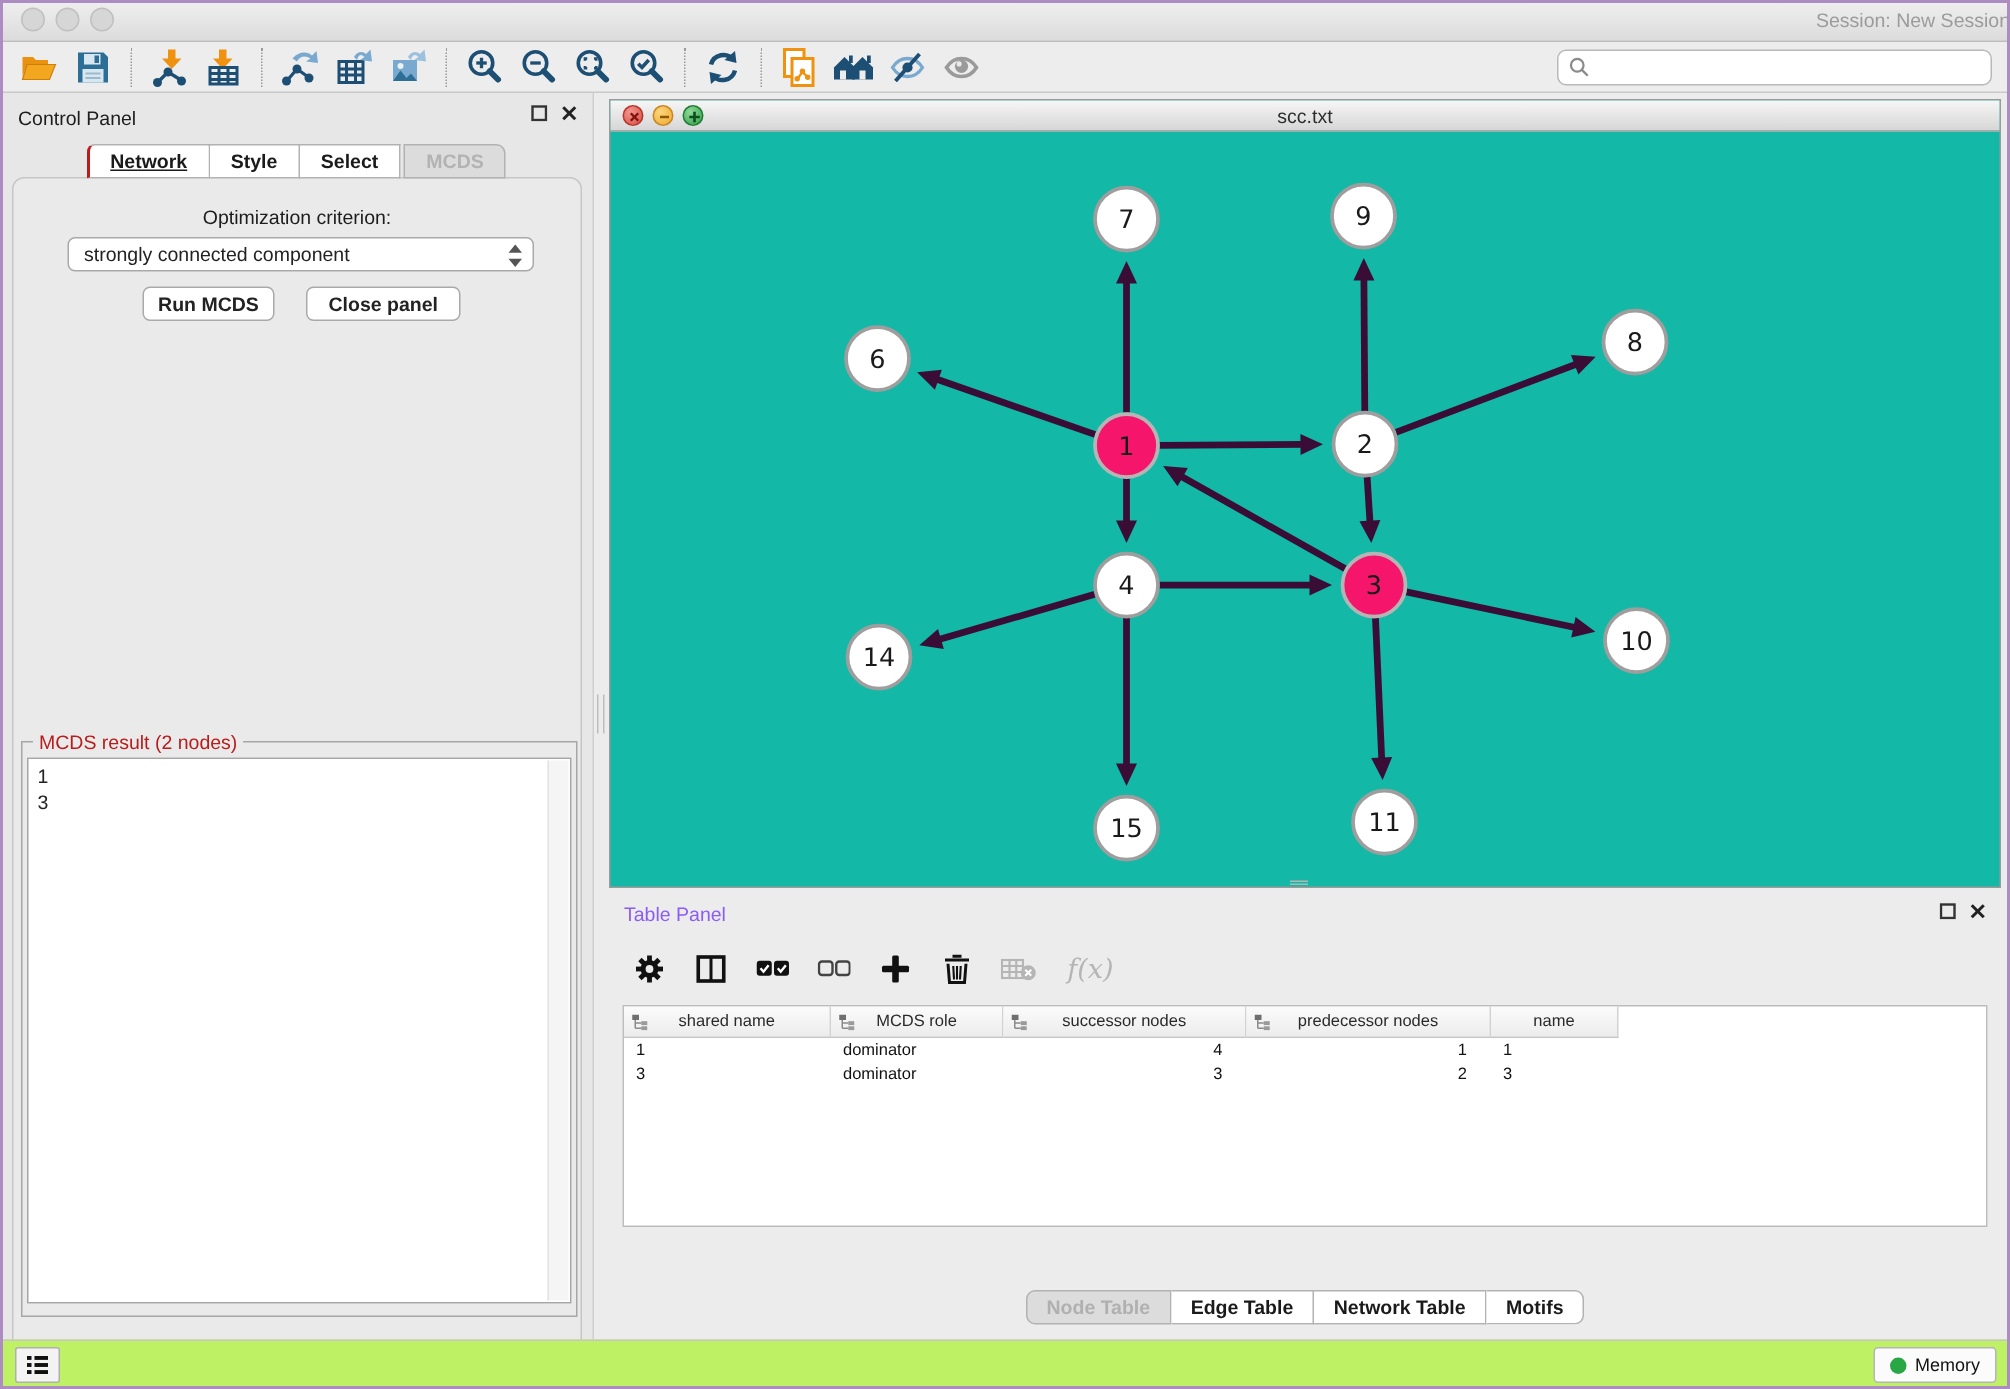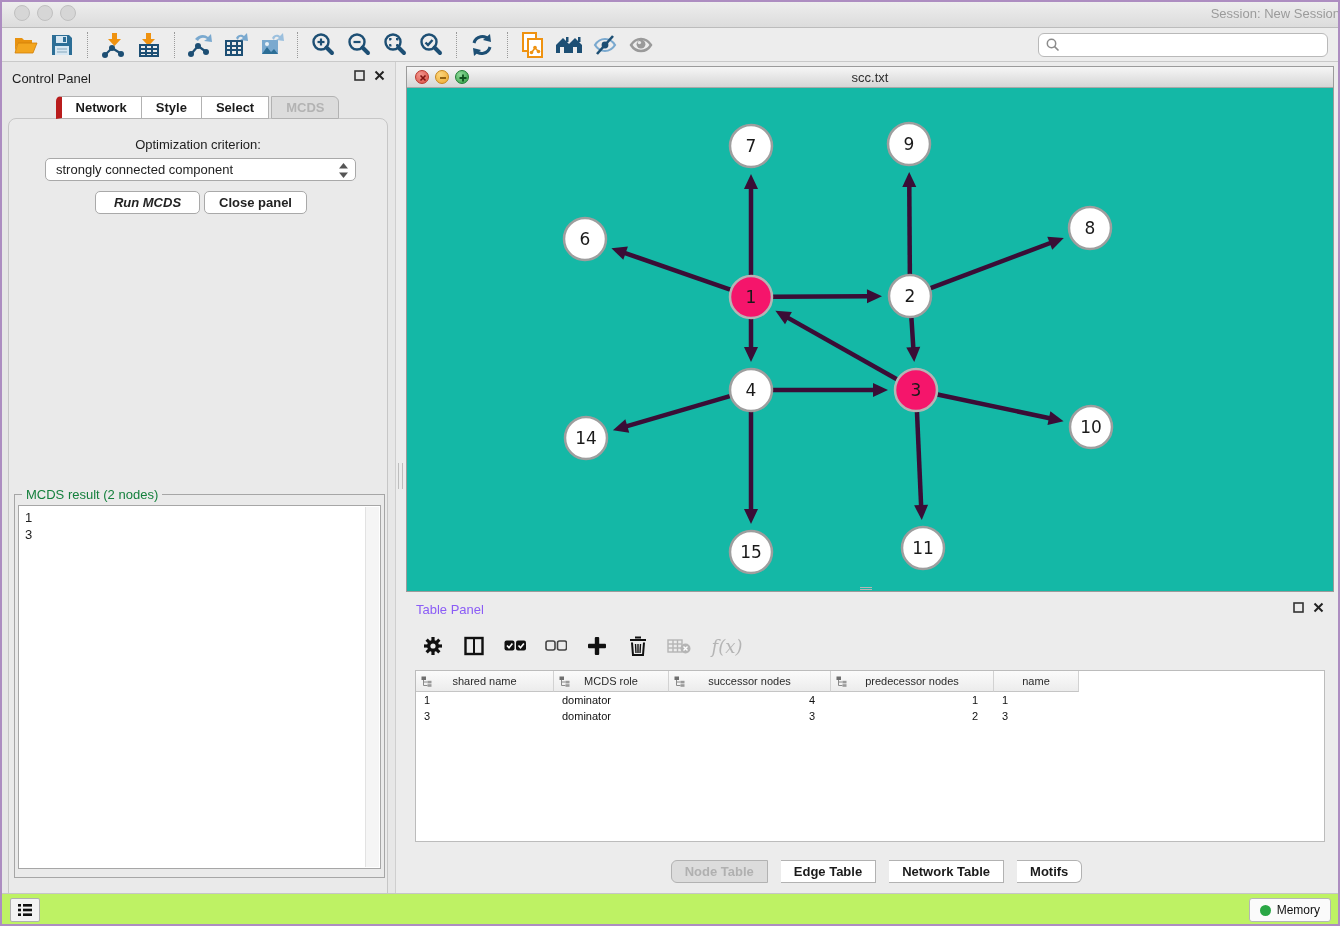--- a/index.html
+++ b/index.html
@@ -29,37 +29,37 @@
 
   
   #control-panel { position:absolute; left:0; top:62px; width:396px; height:831px;
     background:#e7e7e7; border-right:1px solid #cfcfcf; }
   #cp-header { position:relative; height:32px;padding-left:20px; }
   #cp-title { position:absolute; left:12px; top:9px; font-size:13px; color:#1d1d1d; }
   .win-btns { position:absolute; right:10px; top:8px; display:flex; gap:9px; align-items:center; }
   #cp-tabs { position:absolute; top:34px; left:0; width:100%; display:flex; justify-content:center; z-index:2; }
   .tab { height:23px; line-height:22px; padding:0 14px; font-size:13px; font-weight:600;
     background:#fff; border:1px solid #b2b2b2; border-left:none; color:#1a1a1a; cursor:default; }
-  .tab.first { border-left:6px solid #b91c1c; border-radius:5px 0 0 0; }
+  .tab.first { border-left:2px solid #b91c1c; border-radius:5px 0 0 0;text-decoration:underline; }
   .tab.selected-gray { background:#dcdcdc; color:#b3b3b3; border-radius:0 6px 0 0; border-left:1px solid #b2b2b2; margin-left:2px; }
   #cp-body { position:absolute; left:8px; top:56px; width:380px; height:822px;
     background:#eaeaea; border:1px solid #c6c6c6; border-radius:8px; }
   #opt-label { position:absolute; top:18px; left:0; width:100%; text-align:center; font-size:13px; color:#1d1d1d; }
   #criterion-select { position:absolute; left:36px; top:39px; width:311px; height:23px;
     background:#fff; border:1px solid #a9a9a9; border-radius:5px; font-size:13px;
     display:flex; align-items:center; padding-left:10px; cursor:default; }
   #criterion-stepper { position:absolute; right:6px; top:3px; }
   .cp-btn { position:absolute; top:72px; height:23px; background:#fff; border:1px solid #a9a9a9;
     border-radius:5px; font-size:13px; font-weight:600; text-align:center; line-height:21px; cursor:default; }
-  #run-btn { left:86px; width:105px;font-style:italic; }
+  #run-btn { left:86px; width:88px; }
   #closep-btn { left:195px; width:103px; }
   #result-fieldset { position:absolute; left:5px; top:375px; width:371px; height:384px;
     border:1px solid #a6a6a6; }
   #result-legend { position:absolute; top:-8px; left:7px; background:#eaeaea; padding:0 4px;
-    font-size:13px; color:#15803d; white-space:nowrap; }
+    font-size:13px; color:#b91c1c; white-space:nowrap; }
   #result-text-wrap { position:absolute; left:3px; right:3px; top:10px; bottom:8px;
     background:#fff; border:1px solid #a6a6a6; }
   #result-text { position:absolute; inset:1px 16px 1px 1px; padding:2px 5px; font-size:13px; line-height:17px; white-space:pre; }
   #result-scroll { position:absolute; top:1px; bottom:1px; right:1px; width:14px; background:#f5f5f5; border-left:1px solid #e2e2e2; }
 
   
   #v-splitter { position:absolute; left:396px; top:62px; width:10px; height:831px; background:#ececec; cursor:col-resize; }
   #v-splitter .grip { position:absolute; left:2px; top:401px; width:5px; height:26px;
     border-left:1px solid #bdbdbd; border-right:1px solid #bdbdbd; }
 
@@ -79,33 +79,33 @@
   #nw-resize-grip { position:absolute; bottom:1px; left:453px; width:12px; height:3px;
     border-top:1px solid #b5b5b5; border-bottom:1px solid #b5b5b5; }
 
   
   #table-panel { position:absolute; left:406px; top:596px; width:928px; height:290px; background:#ececec; }
   #tp-header { position:relative; height:26px; }
   #tp-title { position:absolute; left:10px; top:6px; font-size:13px; color:#8b5cf6; }
   #tp-toolbar { position:absolute; left:14px; top:32px; height:36px; display:flex; align-items:center; gap:15px; }
   .tp-btn { width:26px; height:26px; display:flex; align-items:center; justify-content:center; cursor:default; }
   .fx { font-family:"DejaVu Serif","Liberation Serif",serif; font-style:italic; font-size:18px; color:#b5b5b5; }
-  #node-table { position:absolute; left:9px; top:74px; width:910px; height:172px;
+  #node-table { position:absolute; left:9px; top:74px; width:910px; height:148px;
     background:#fff; border:1px solid #bcbcbc; overflow:hidden; }
   #t-head { display:flex; height:21px; }
   .th { position:relative; height:21px; background:linear-gradient(#fbfbfb,#ececec);
     border-right:1px solid #d2d2d2; border-bottom:1px solid #c5c5c5;
     font-size:11px; color:#2a2a2a; text-align:center; line-height:20px; }
   .th .tree-ic { position:absolute; left:5px; top:5px; }
   .t-row { display:flex; height:16px; }
   .t-cell { font-size:11px; line-height:16px; color:#111; padding:0 8px; white-space:nowrap; overflow:hidden; }
   .t-cell.r { padding-right:16px; }
   #tp-tabs { position:absolute; left:0; right:0; bottom:3px; display:flex; justify-content:center; }
   .tp-tab { height:23px; line-height:22px; padding:0 13px; font-size:13px; font-weight:600;
-    background:#fff; border:1px solid #b2b2b2; border-left:none; color:#1a1a1a; cursor:default;margin-left:13px; }
+    background:#fff; border:1px solid #b2b2b2; border-left:none; color:#1a1a1a; cursor:default; }
   .tp-tab.selected-gray { background:#dcdcdc; color:#b0b0b0; border-left:1px solid #b2b2b2; border-radius:6px 0 0 6px; }
   .tp-tab.last { border-radius:0 6px 6px 0; }
 
   
   #statusbar { position:absolute; left:0; bottom:0; width:1340px; height:33px;
     background:#bef264; border-top:1px solid #c6c6c6; }
   #list-btn { position:absolute; left:10px; top:4px; width:30px; height:24px;
     background:#f3f3f3; border:1px solid #b0b0b0; border-radius:2px;
     display:flex; align-items:center; justify-content:center; }
   #memory-btn { position:absolute; right:9px; top:4px; height:24px; padding:0 10px;

